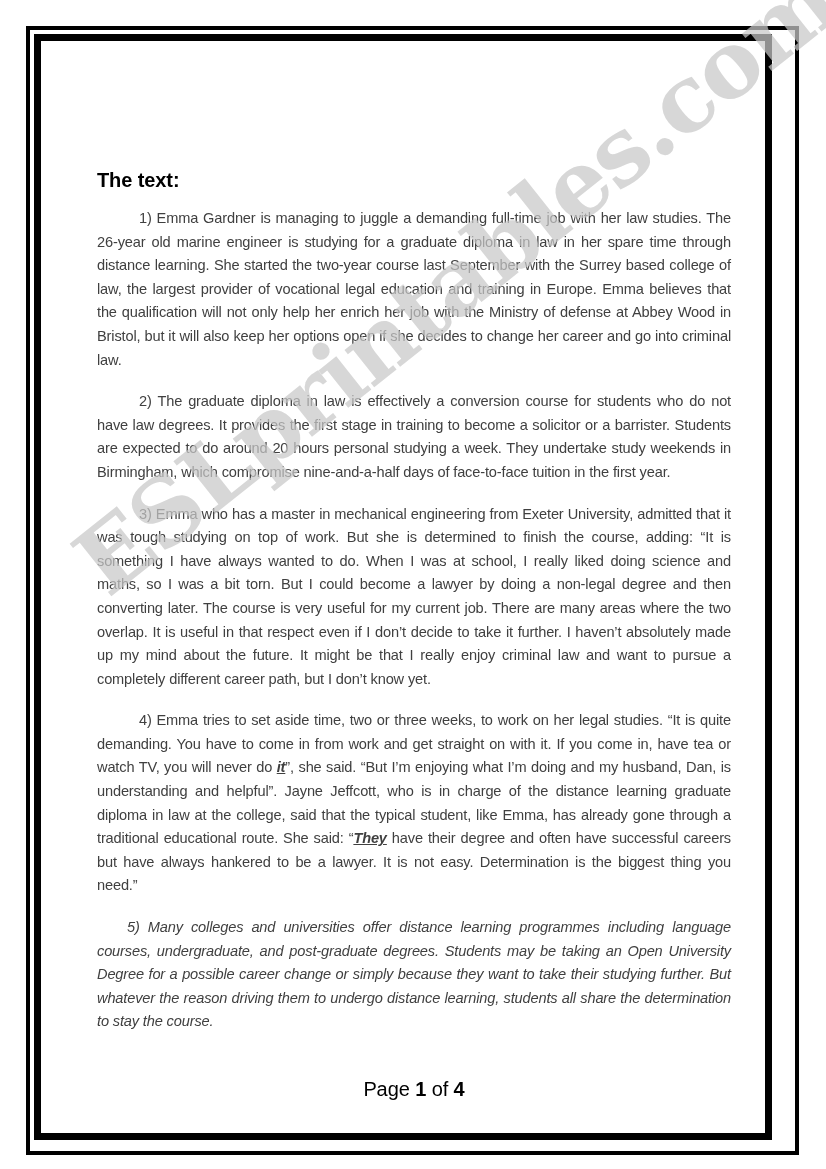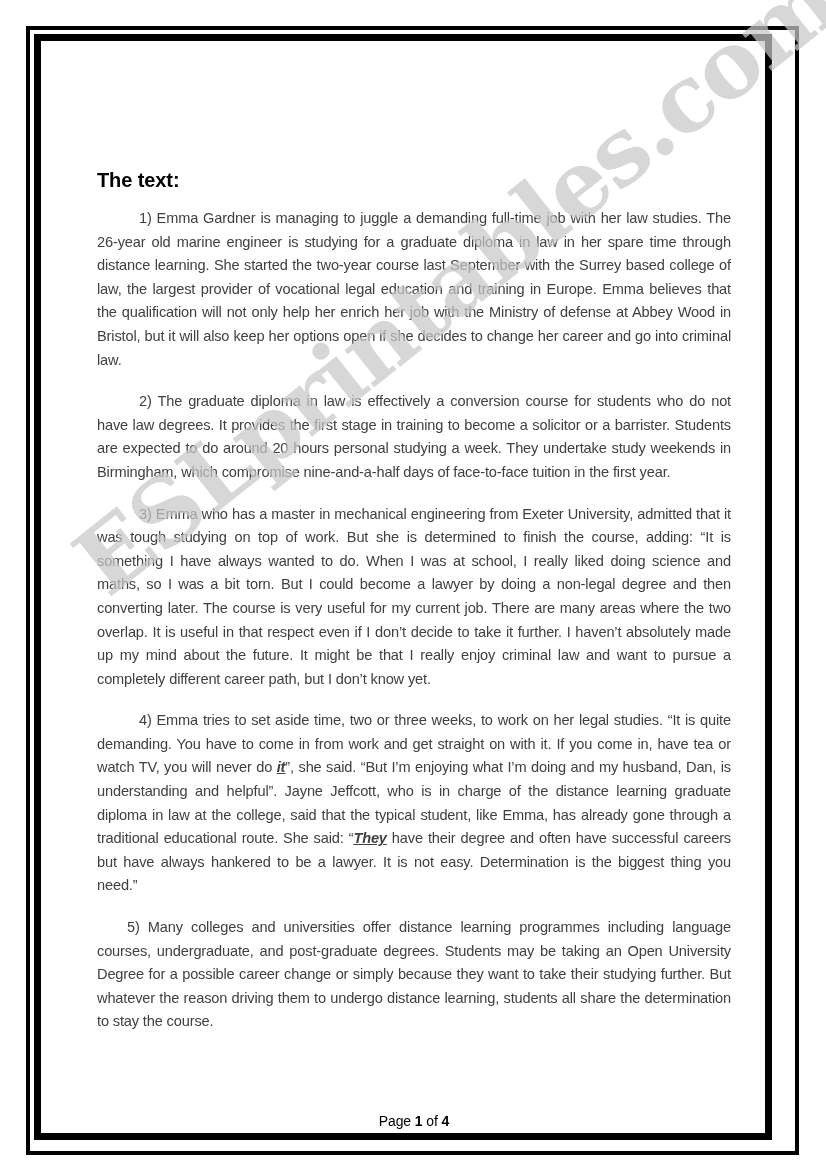--- a/index.html
+++ b/index.html
@@ -107,41 +107,40 @@
     margin: 0 0 18px 0;
     padding: 0;
     font-size: 14.6px;
     line-height: 23.6px;
     text-align: justify;
     text-indent: 42px;
     letter-spacing: -0.15px;
     word-spacing: 0px;
     color: #404040;
   }
-  p.para:last-child { margin-bottom: 16px; }
+  p.para:last-child { margin-bottom: 16px; font-style: italic; }
 
   p.para.p5 { text-indent: 30px; }
 
   p.para b,
   p.para .emph {
     font-weight: bold;
     text-decoration: underline;
     font-style: italic;
   }
 
   .footer {
     position: absolute;
     left: 0px;
     top: 1080px;
     width: 634px;
     text-align: center;
-    font-size: 14px;
+    font-size: 20px;
     line-height: 18px;
     letter-spacing: -0.1px;
-    margin-top: 32px;
   }
   .footer .num { font-weight: bold; }
 </style>
 </head>
 <body>
 
 <div id="page">
 
   <div class="frame-outer"></div>
   <div class="frame-inner"></div>

